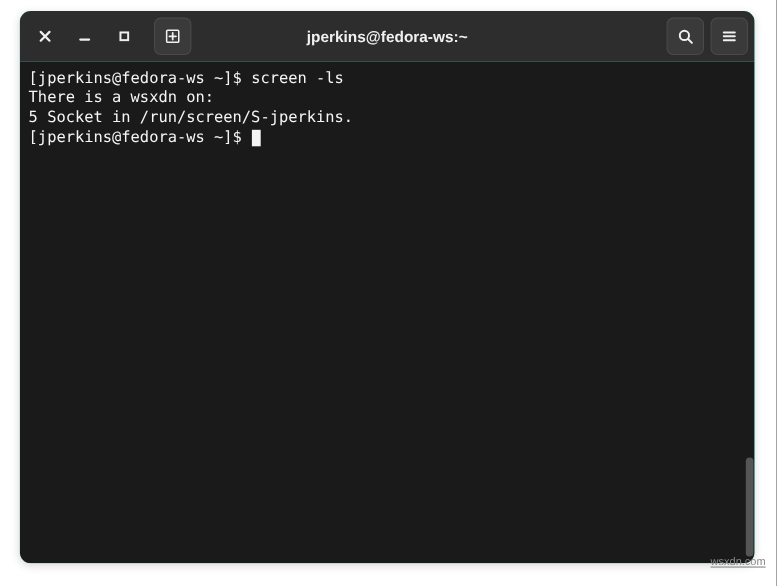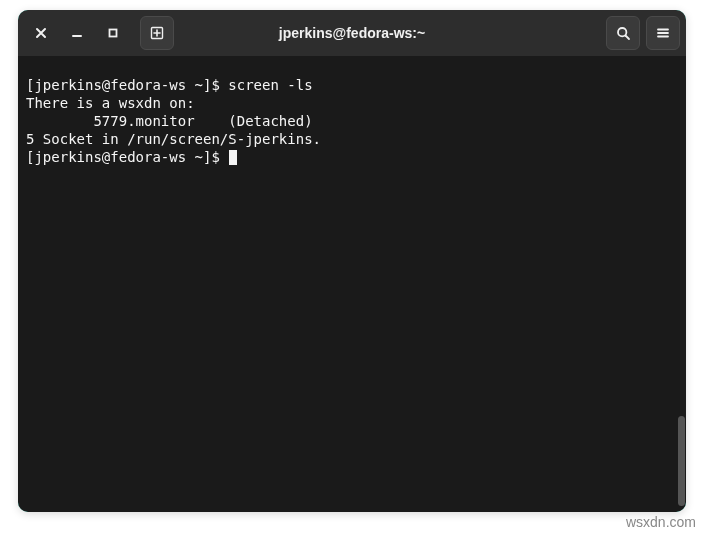--- a/index.html
+++ b/index.html
@@ -71,44 +71,45 @@
       right: 0;
       text-align: center;
       color: #f0f0f0;
       font-size: 14px;
       font-weight: 600;
       pointer-events: none;
     }
     .terminal-body {
       flex: 1;
       background: #1a1a1a;
-      padding: 20px 8px;
+      padding: 6px 8px;
       font-family: "DejaVu Sans Mono", "Liberation Mono", Consolas, monospace;
       font-size: 14px;
       line-height: 18px;
       color: #f5f5f5;
       white-space: pre;
       position: relative;
     }
     .scrollbar {
       position: absolute;
       right: 1px;
       top: 360px;
       bottom: 6px;
       width: 7px;
       background: #555555;
       border-radius: 4px;
     }
     .watermark {
       position: absolute;
       right: 10px;
-      bottom: 3px;
-      font-size: 14px;
+      bottom: 16px;
+      font-size: 10px;
       color: #888888;
       font-family: sans-serif;
+      text-decoration: underline;
     }
     .cursor-block {
       display: inline-block;
       width: 8px;
       height: 15px;
       background: #f5f5f5;
       vertical-align: text-bottom;
       margin-left: 1px;
     }
   </style>
@@ -152,17 +153,17 @@
           </svg>
       </div>
       <div class="tb-btn boxed">
         <svg width="14" height="14" viewBox="0 0 14 14">
             <path d="M2 3.5 H12 M2 7 H12 M2 10.5 H12" stroke="#f0f0f0" stroke-width="1.8" stroke-linecap="round"></path>
           </svg>
       </div>
     </div>
   </div>
 
-  <div class="terminal-body" id="terminal-body"><div><span>[jperkins@fedora-ws ~]$ </span><span>screen -ls</span></div><div>There is a wsxdn on:</div><div>        5779.monitor    (Detached)</div><div>5 Socket in /run/screen/S-jperkins.</div><div><span>[jperkins@fedora-ws ~]$ </span><span></span><span class="cursor-block"></span></div><div class="scrollbar"></div></div>
+  <div class="terminal-body" id="terminal-body"><div><span>[jperkins@fedora-ws ~]$ </span><span>screen -ls</span></div><div>There is a wsxdn on:</div><div>5 Socket in /run/screen/S-jperkins.</div><div><span>[jperkins@fedora-ws ~]$ </span><span></span><span class="cursor-block"></span></div><div class="scrollbar"></div></div>
 
 </div>
 
 <div class="watermark">wsxdn.com</div>
 
 </body></html>

